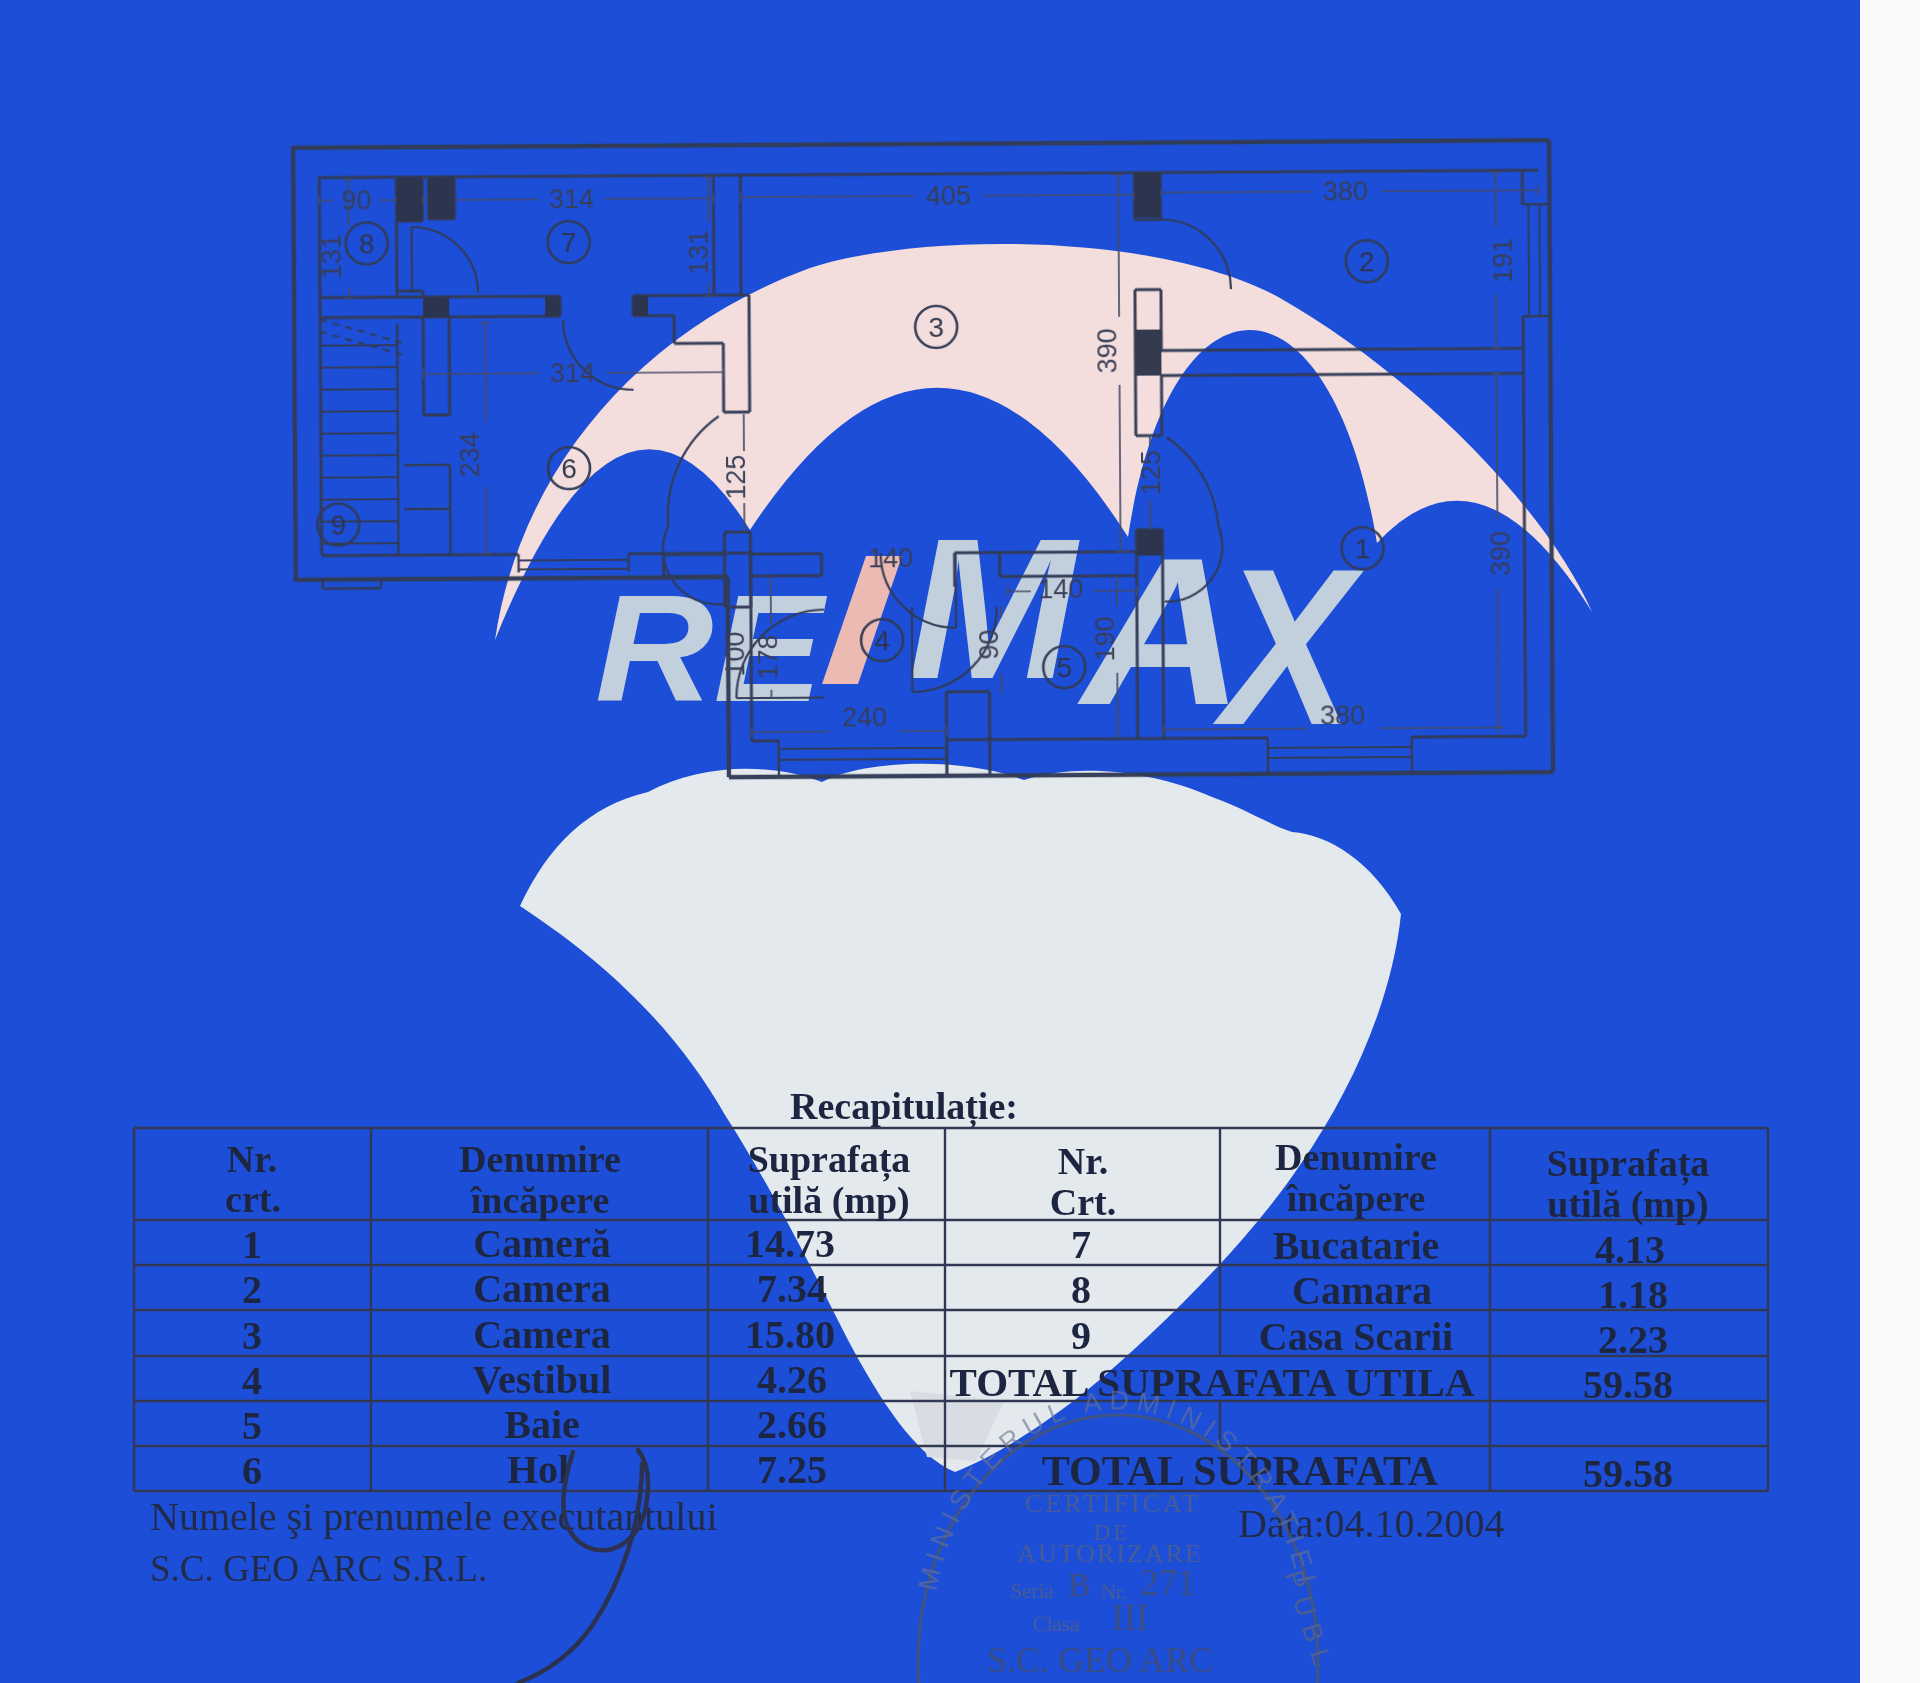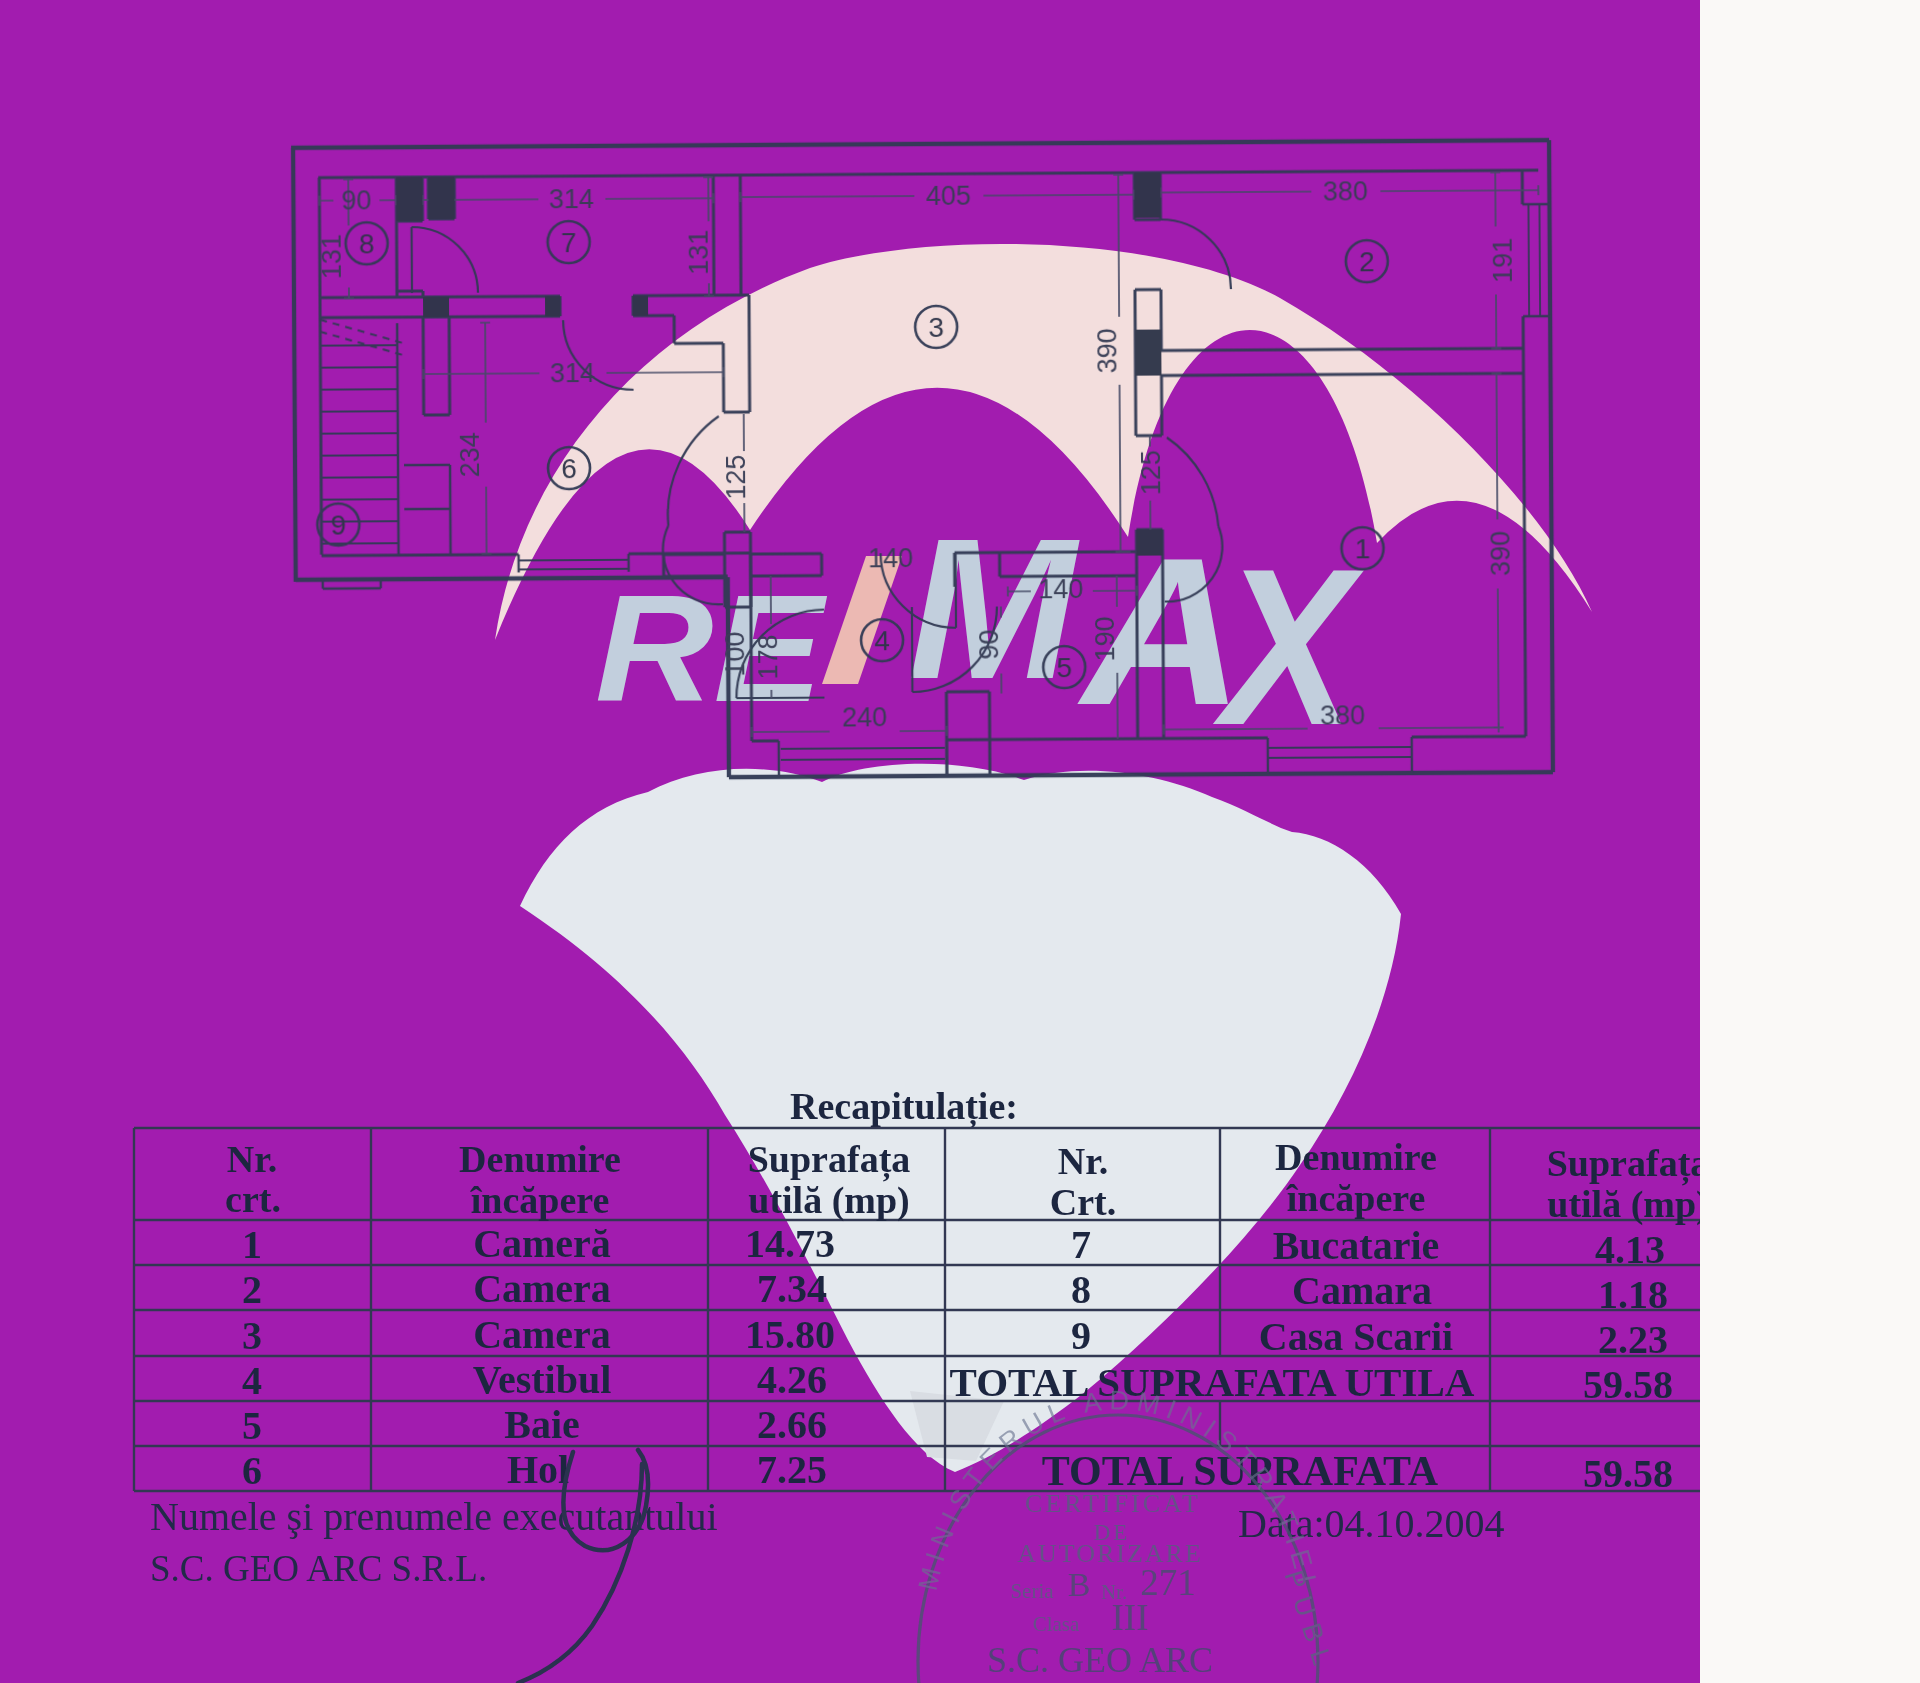--- a/index.html
+++ b/index.html
@@ -1,16 +1,16 @@
 <!DOCTYPE html>
 <html><head>
 <meta charset="utf-8">
 <style>
   html,body{margin:0;padding:0;background:#faf9f7;}
-  #page{position:relative;width:1700px;height:1683px;background:#a21caf;overflow:hidden;}
+  #page{position:relative;width:1860px;height:1683px;background:#1d4ed8;overflow:hidden;}
   svg{position:absolute;left:0;top:0;}
   text{font-family:"Liberation Sans",sans-serif;}
   g.ser text, text.ser{font-family:"Liberation Serif",serif;}
 </style>
 </head>
 <body>
 <div id="page">
 <svg width="1920" height="1683" viewBox="0 0 1920 1683">
   <defs>
         <filter id="soft" x="-2%" y="-2%" width="104%" height="104%">

